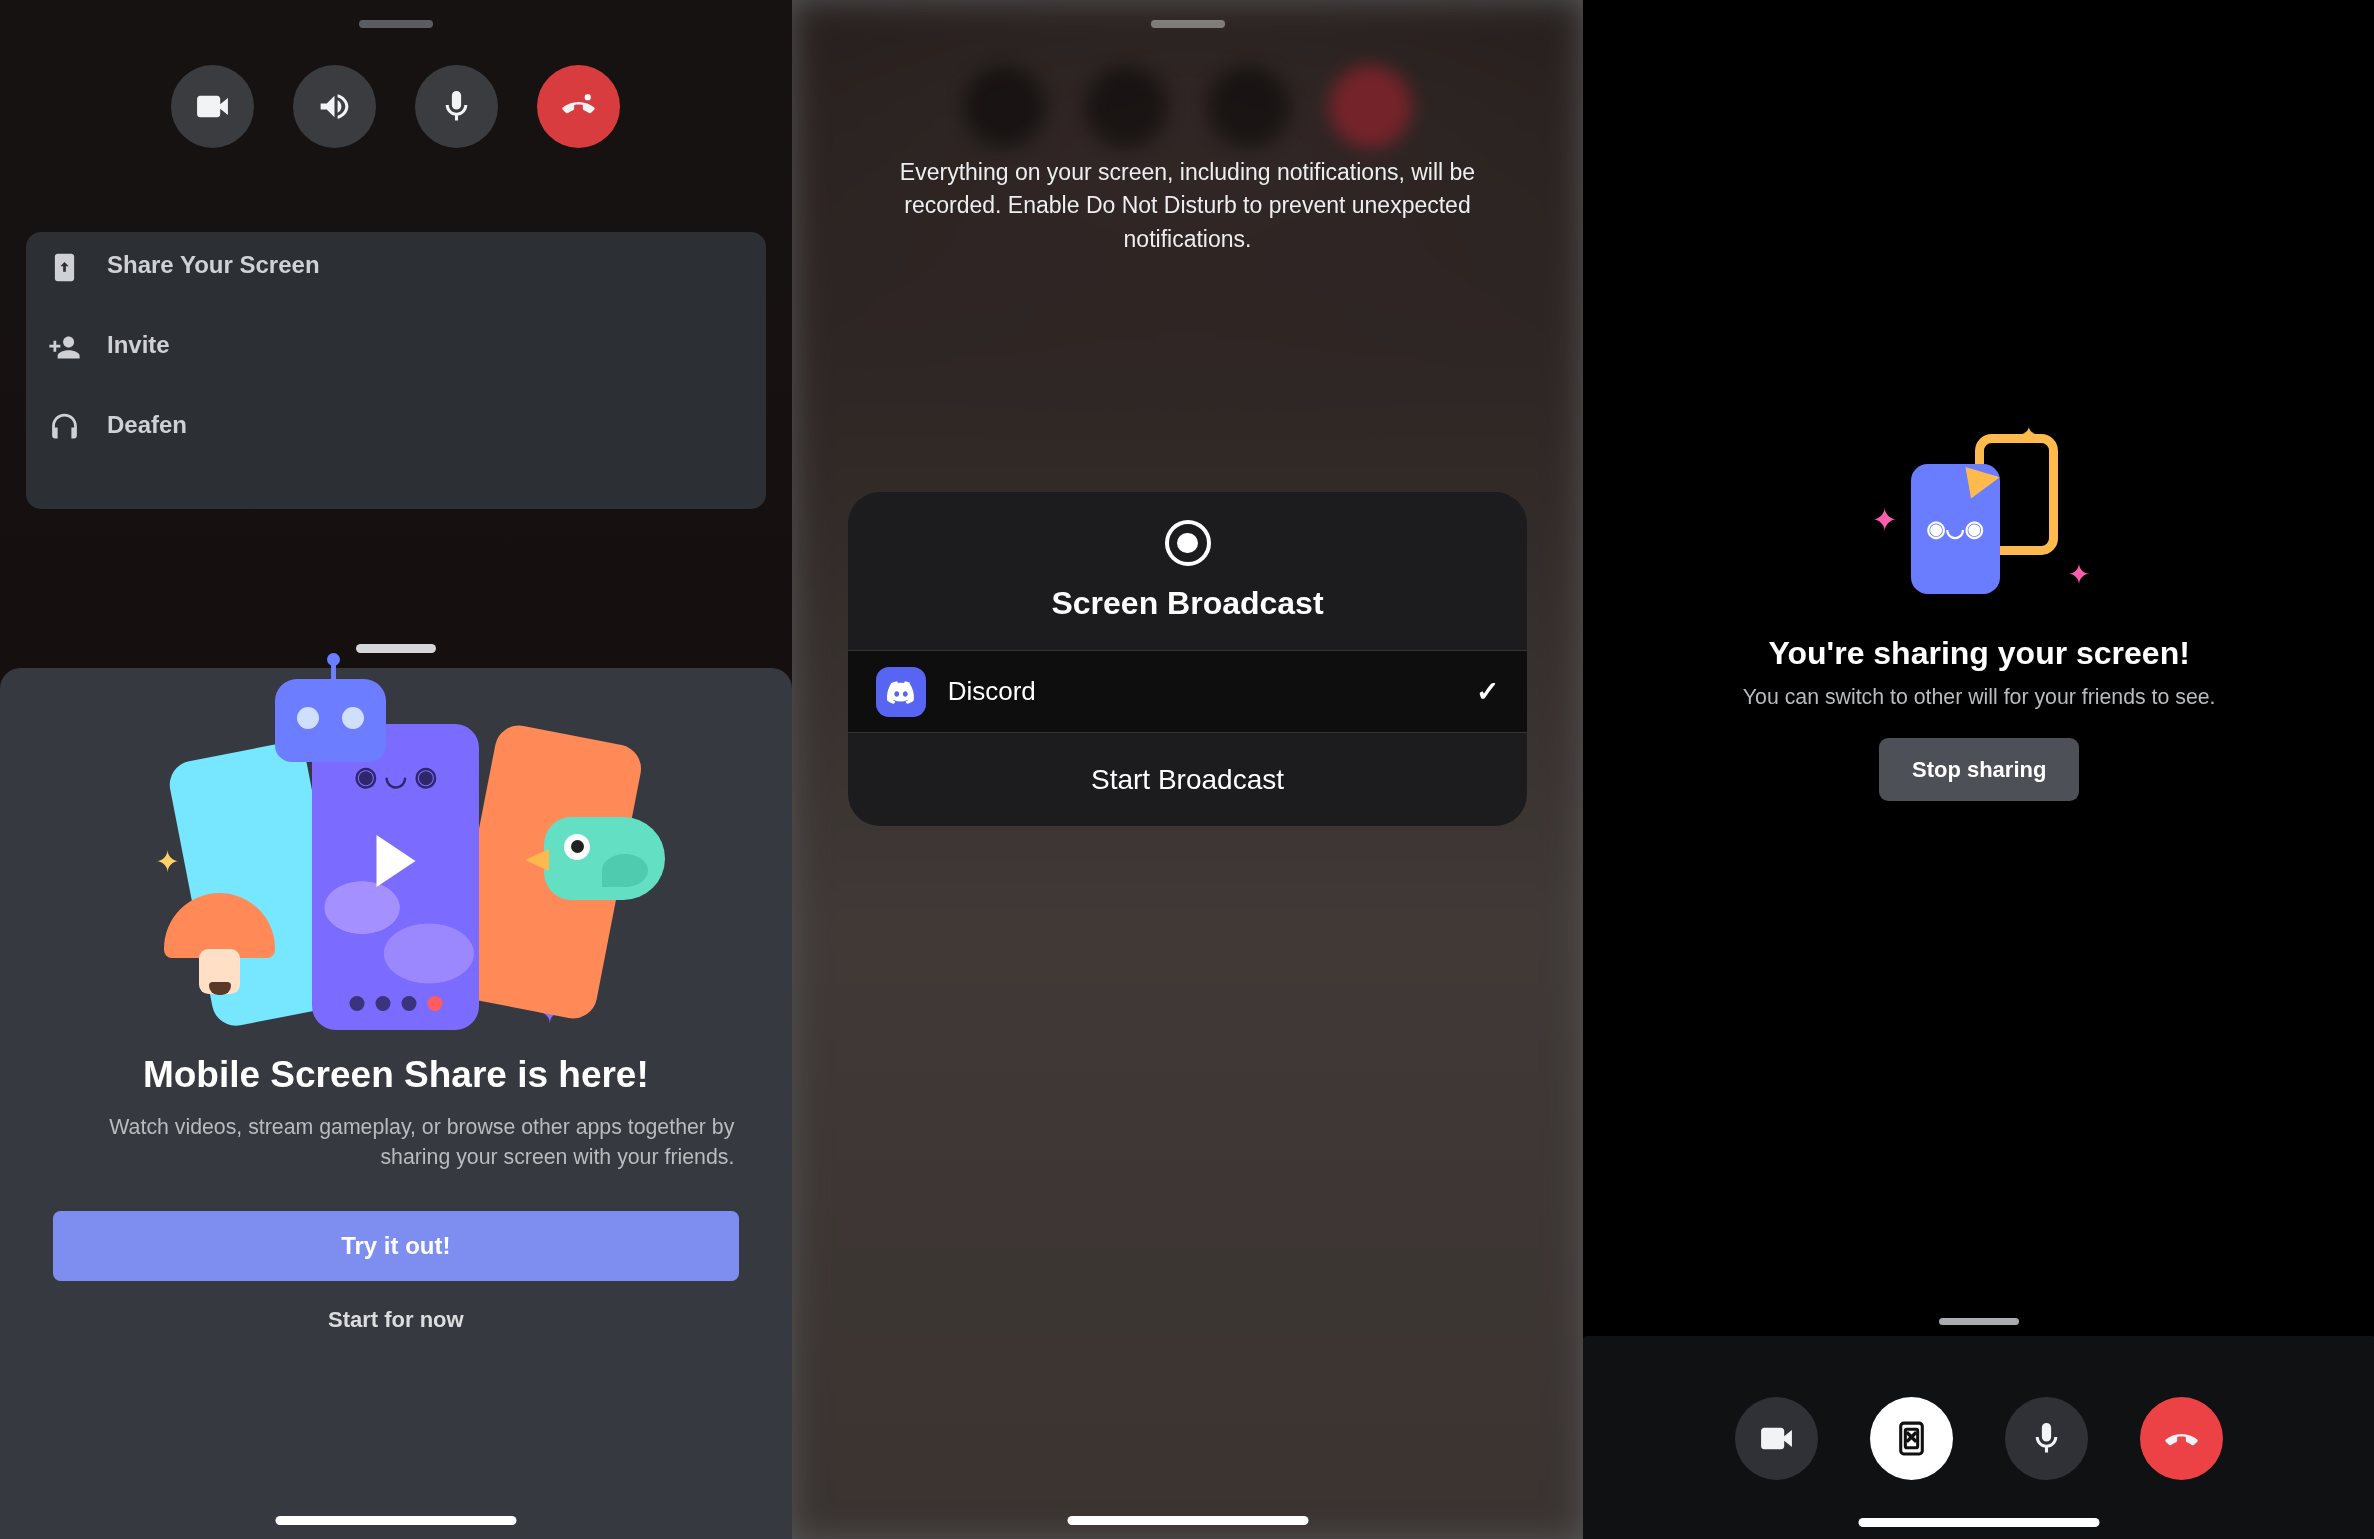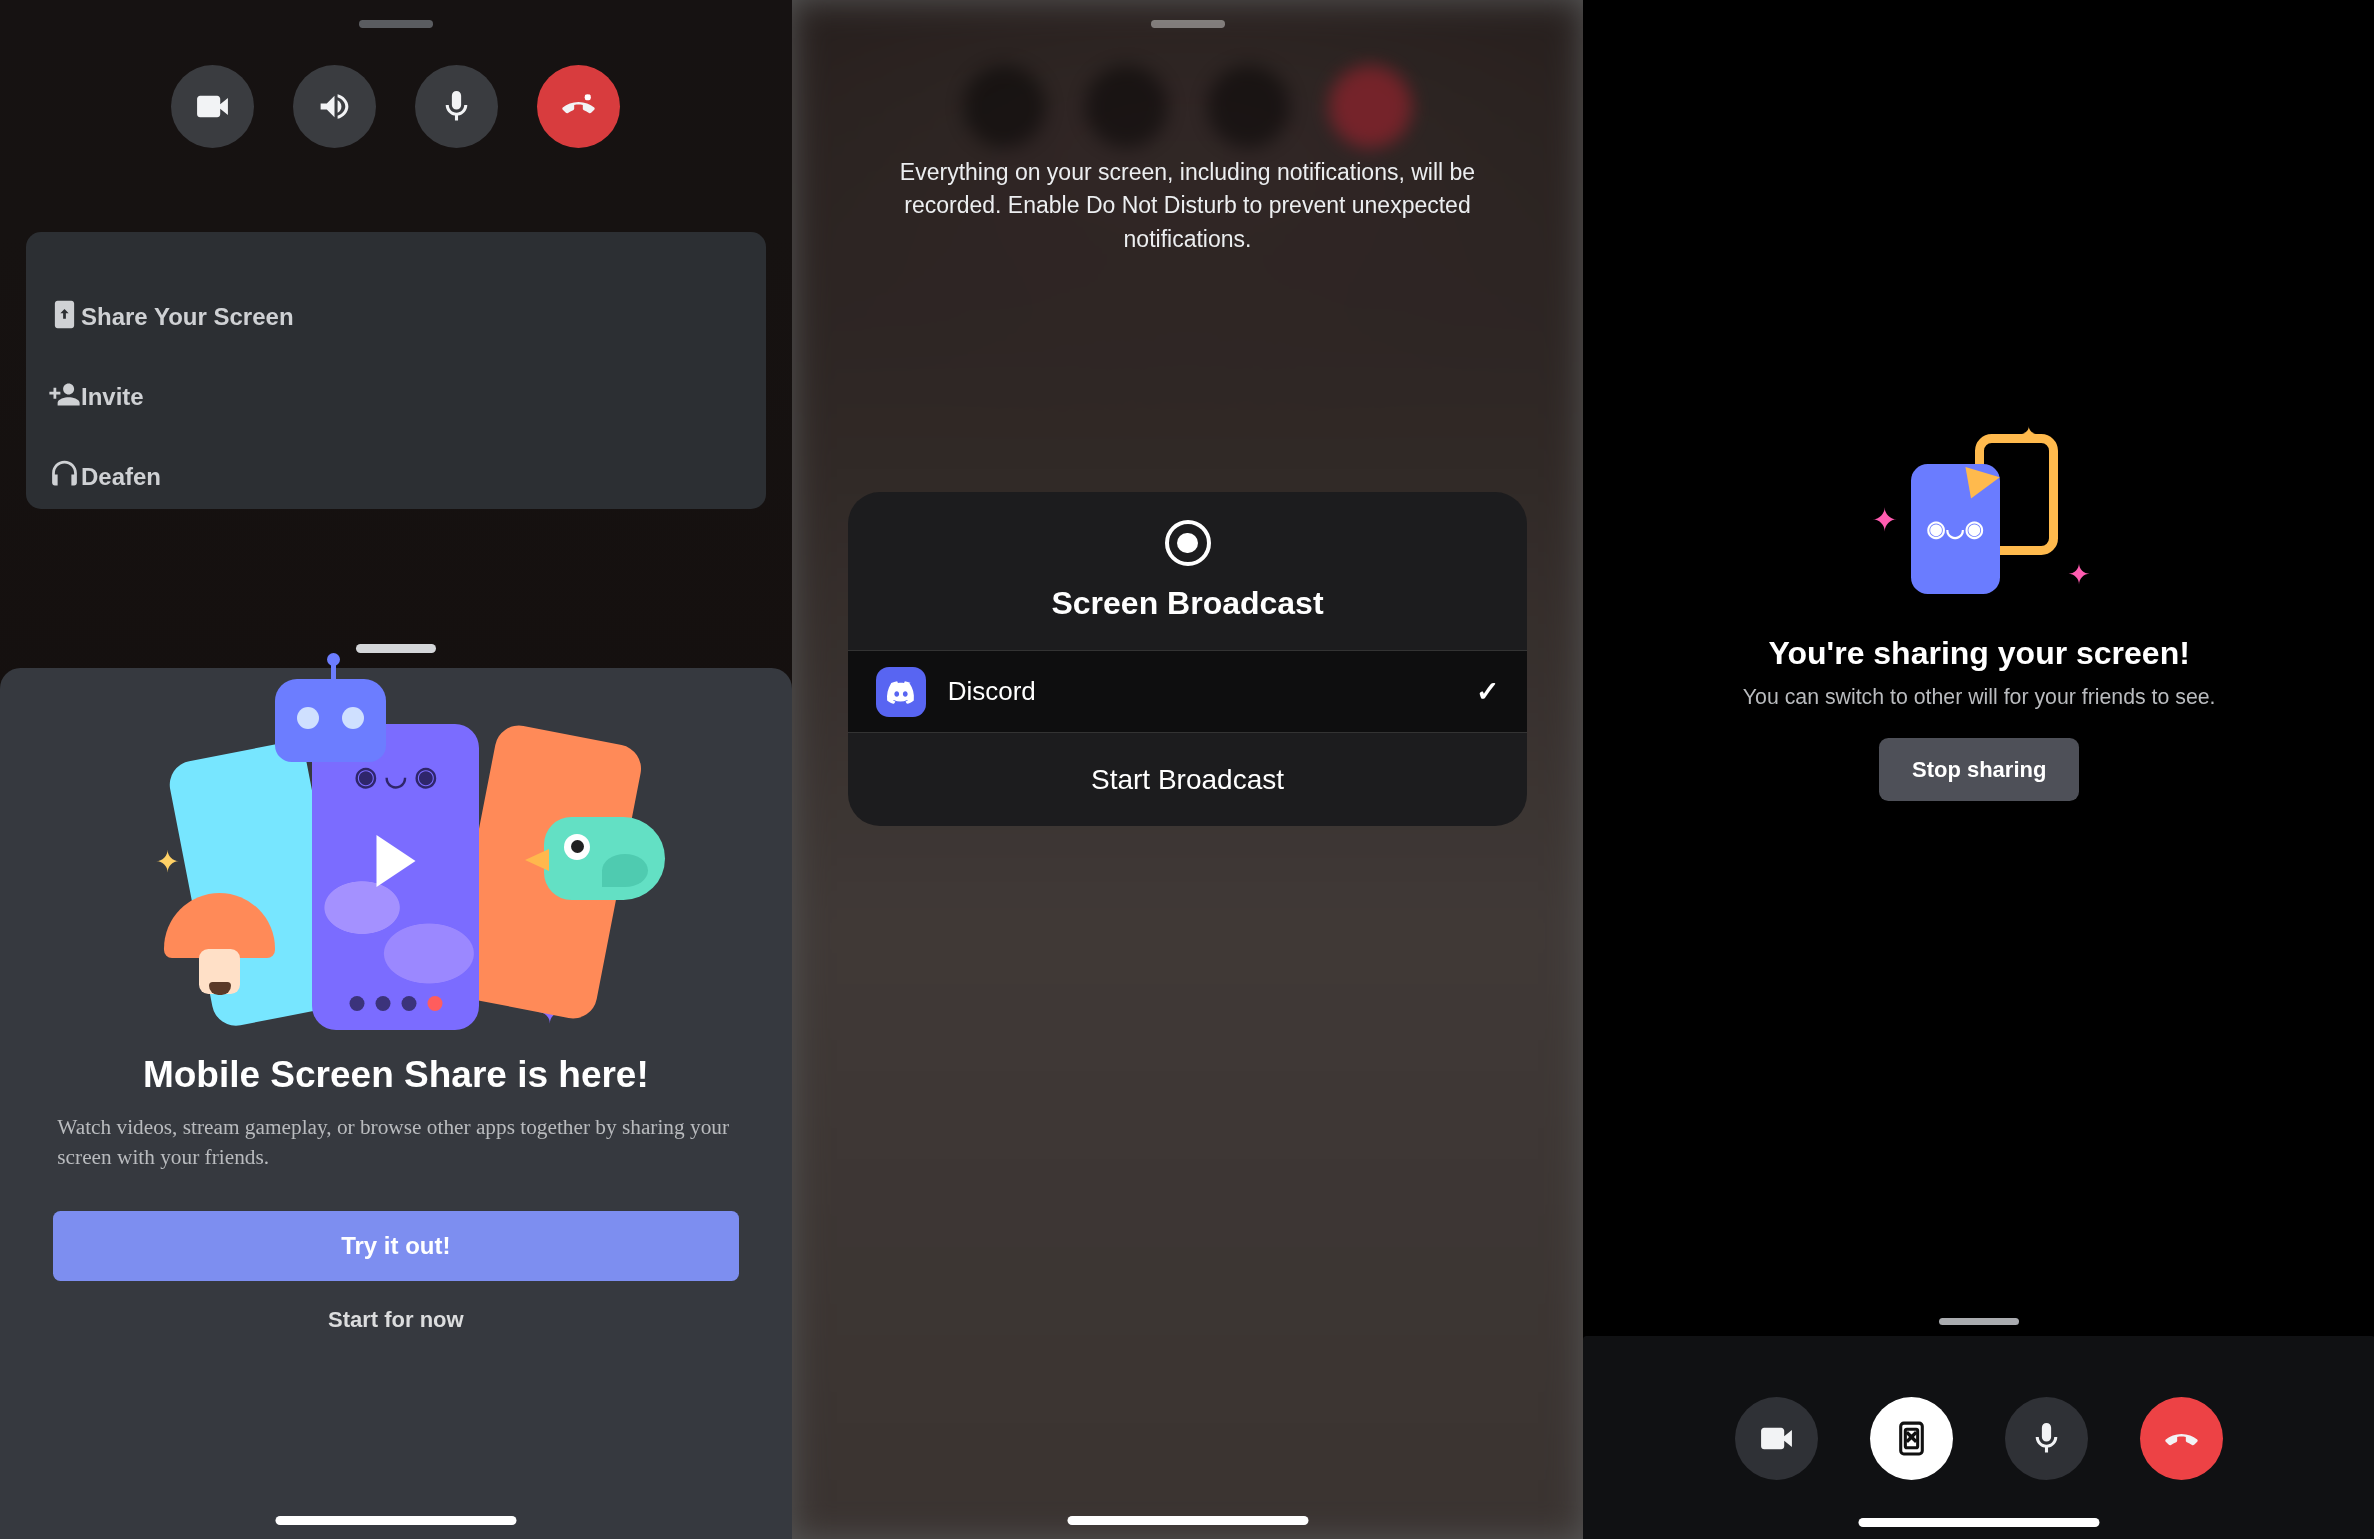--- a/index.html
+++ b/index.html
@@ -34,38 +34,38 @@
     width:83px; height:83px; border-radius:50%;
     background:#3a3c40; display:flex; align-items:center; justify-content:center;
   }
   .circ-btn.red { background:#d83c3e; }
   .circ-btn svg { width:37px; height:37px; fill:#f2f3f5; }
   .p1 .card {
     position:absolute; top:232px; left:26px; right:26px;
     background:#2c2f33; border-radius:15px; padding:18.6px 22px;
   }
   .p1 .card .row {
-    display:flex; align-items:flex-end; 
+    display:flex; align-items:flex-start; gap:26px;
     height:80px;
     color:#cfd1d4; font-size:24px; font-weight:600;
   }
   .p1 .card .row svg { width:33px; height:33px; fill:#cfd1d4; }
   .p1 .mid-handle {
     position:absolute; top:644px; left:50%; transform:translateX(-50%);
     width:80px; height:9.3px; border-radius:4.6px; background:#d4d6d9;
   }
   .p1 .sheet {
     position:absolute; top:668px; left:0; right:0; bottom:0;
     background:#36393f; border-top-left-radius:20.4px; border-top-right-radius:20.4px;
     padding:28px 28px 0 28px;
     display:flex; flex-direction:column; align-items:center;
   }
   .p1 .illus { width:519px; height:334px; position:relative; }
   .p1 .promo-title { color:#fff; font-size:37px; font-weight:800; margin-top:24px; text-align:center; }
-  .p1 .promo-desc  { color:#b9bbbe; font-size:21.3px; margin-top:16.7px; text-align:left; line-height:1.4; max-width:677px;font-family:Liberation Serif, serif; }
+  .p1 .promo-desc  { color:#b9bbbe; font-size:21.3px; margin-top:16.7px; text-align:right; line-height:1.4; max-width:677px; }
   .p1 .btn-primary {
     margin-top:39px; width:686px; height:70px; border-radius:7.4px;
     background:#7d8ef0; color:#fff; font-size:24px; font-weight:700;
     display:flex; align-items:center; justify-content:center;
   }
   .p1 .skip { margin-top:26px; color:#dcddde; font-size:22px; font-weight:600; }
   .p1 .home { position:absolute; bottom:15px; left:50%; transform:translateX(-50%);
     width:241px; height:9.3px; border-radius:4.6px; background:#fff; }
 
   

